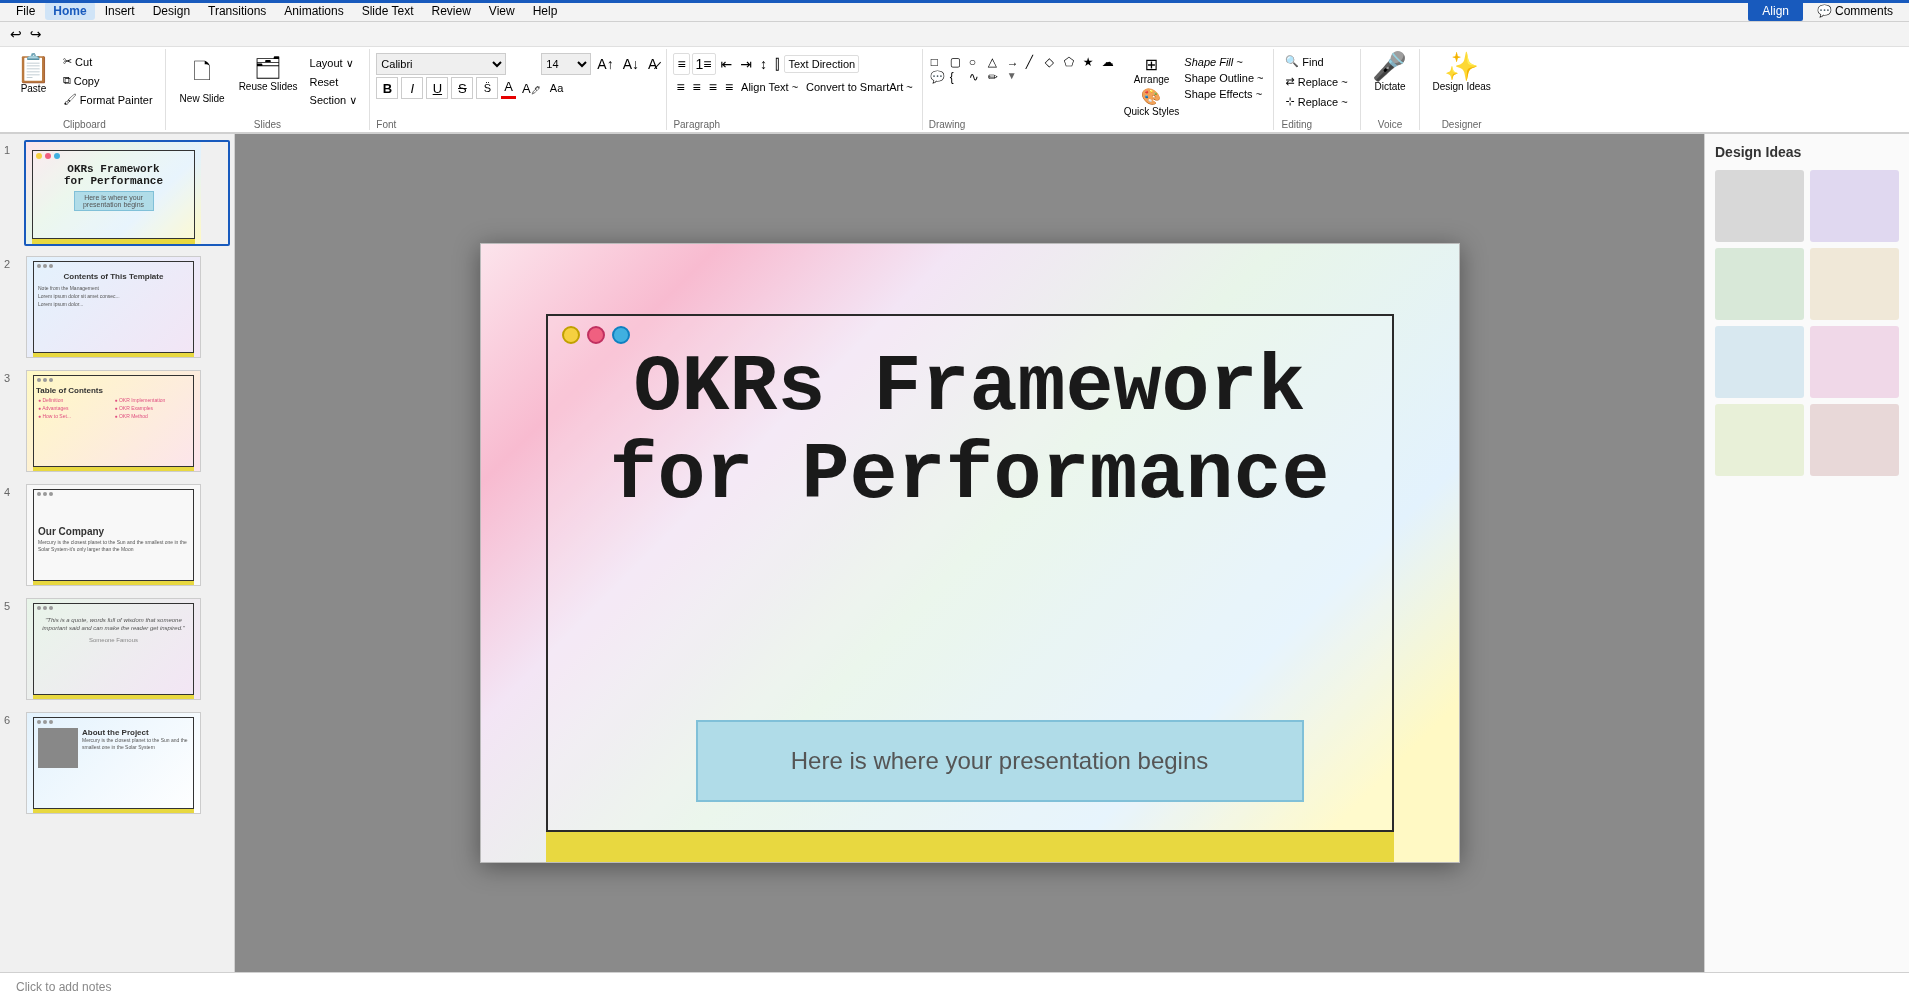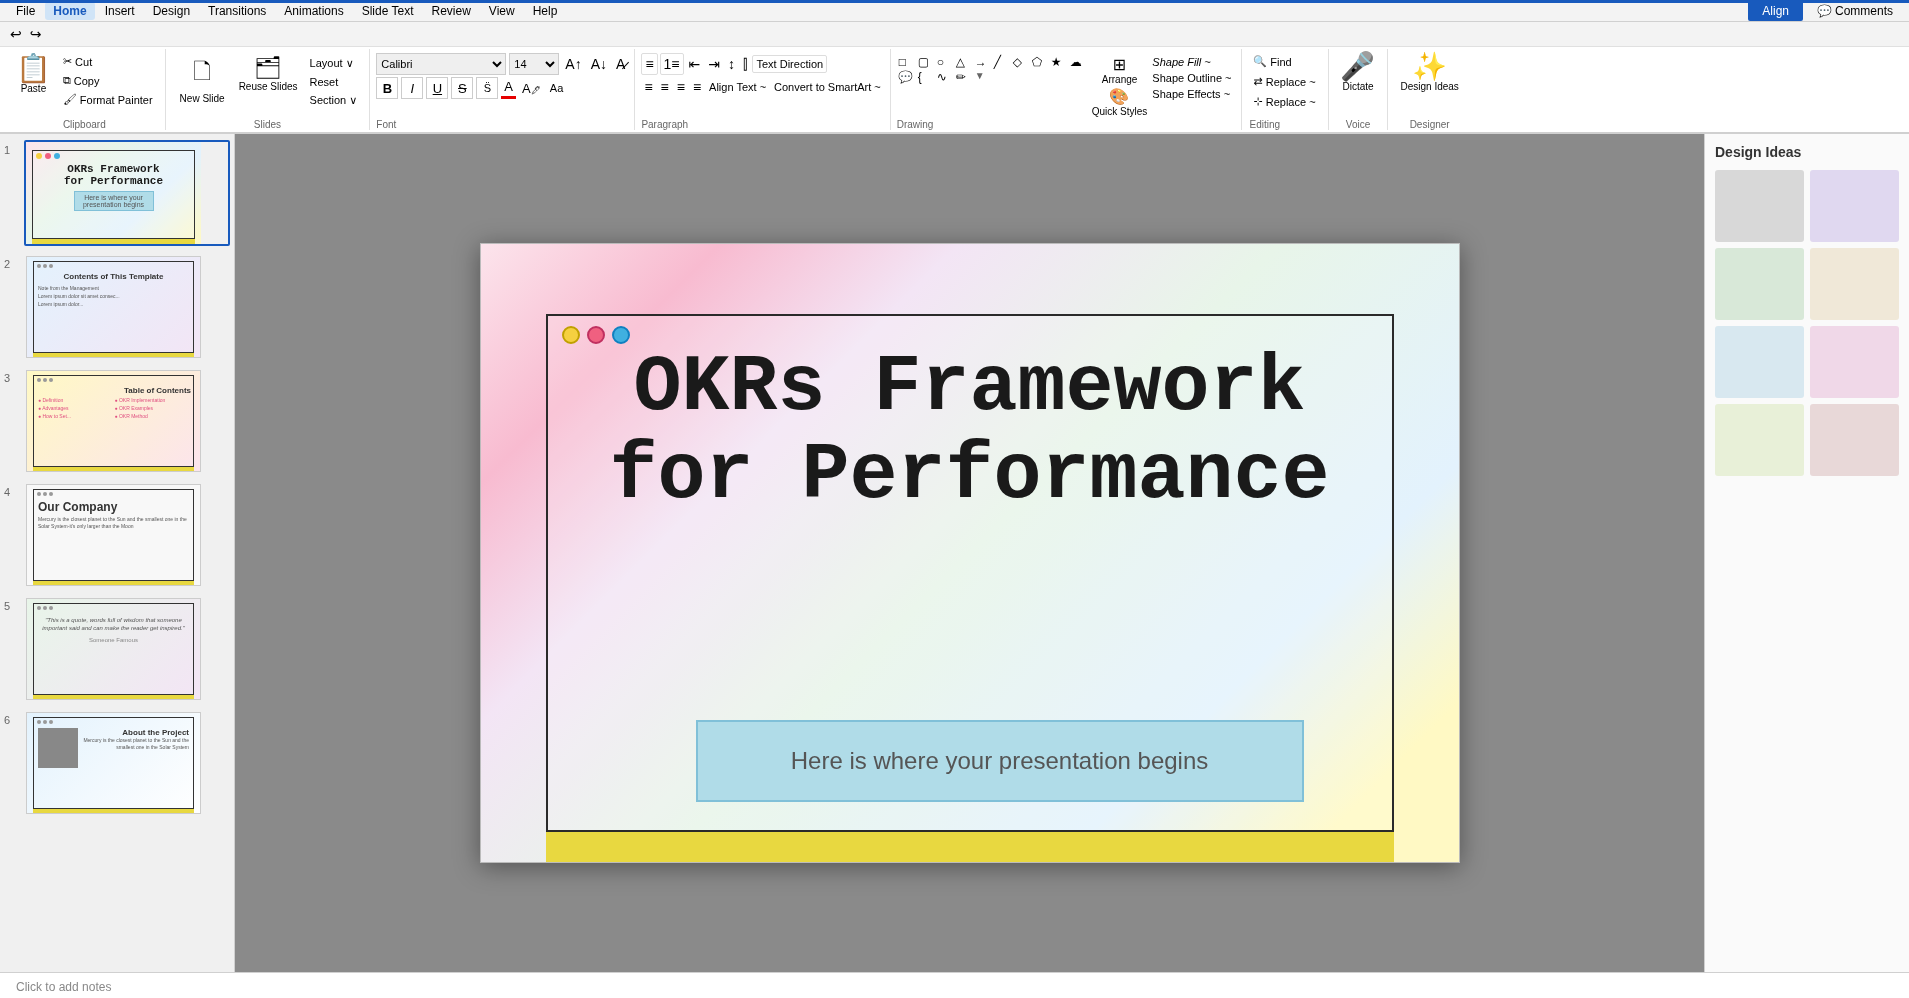--- a/index.html
+++ b/index.html
@@ -89,21 +89,21 @@
         </div>
       </div>
       <span style="font-size:10px;color:#666;margin-top:2px;">Slides</span>
     </div>
 
     <div style="display:flex;flex-direction:column;border-right:1px solid #e0e0e0;padding:0 6px;">
       <div style="display:flex;gap:3px;padding-top:4px;align-items:center;">
         <select style="width:130px;height:22px;font-size:11px;border:1px solid #ccc;">
           <option>Calibri</option>
         </select>
-        <select style="width:50px;height:22px;font-size:11px;border:1px solid #ccc;">
+        <select style="width:50px;height:22px;font-size:11px;border:1px solid #ccc;margin-left:32px;">
           <option>14</option>
         </select>
         <span style="cursor:pointer;font-size:14px;padding:2px 3px;">A↑</span>
         <span style="cursor:pointer;font-size:14px;padding:2px 3px;">A↓</span>
         <span style="cursor:pointer;font-size:14px;padding:2px 3px;">A̷</span>
       </div>
       <div style="display:flex;gap:3px;padding-top:2px;align-items:center;">
         <button style="font-weight:bold;width:22px;height:22px;border:1px solid #ccc;cursor:pointer;font-size:13px;background:#fff;">B</button>
         <button style="font-style:italic;width:22px;height:22px;border:1px solid #ccc;cursor:pointer;font-size:13px;background:#fff;">I</button>
         <button style="text-decoration:underline;width:22px;height:22px;border:1px solid #ccc;cursor:pointer;font-size:13px;background:#fff;">U</button>
@@ -261,21 +261,21 @@
     <div style="display:flex;align-items:flex-start;margin-bottom:8px;gap:4px;">
       <span style="font-size:11px;color:#666;width:16px;flex-shrink:0;margin-top:4px;">3</span>
       <div style="border:2px solid transparent;border-radius:2px;flex:1;">
         <div style="width:175px;height:102px;overflow:hidden;position:relative;background:linear-gradient(135deg,#fff9c4,#fce4ec);border:1px solid #ccc;">
           <div style="position:absolute;top:4px;left:6px;right:6px;bottom:4px;border:1.5px solid #333;">
             <div style="display:flex;gap:2px;padding:2px 3px;">
               <div style="width:4px;height:4px;border-radius:50%;background:#999;"></div>
               <div style="width:4px;height:4px;border-radius:50%;background:#999;"></div>
               <div style="width:4px;height:4px;border-radius:50%;background:#999;"></div>
             </div>
-            <div style="text-align:right;font-size:8px;font-weight:bold;color:#333;padding:2px;">Table of Contents</div>
+            <div style="text-align:left;font-size:8px;font-weight:bold;color:#333;padding:2px;">Table of Contents</div>
             <div style="display:grid;grid-template-columns:1fr 1fr;gap:2px;padding:0 4px;">
               <div style="font-size:5px;color:#e05080;">● Definition</div>
               <div style="font-size:5px;color:#e05080;">● OKR Implementation</div>
               <div style="font-size:5px;color:#e05080;">● Advantages</div>
               <div style="font-size:5px;color:#e05080;">● OKR Examples</div>
               <div style="font-size:5px;color:#e05080;">● How to Set...</div>
               <div style="font-size:5px;color:#e05080;">● OKR Method</div>
             </div>
           </div>
           <div style="position:absolute;bottom:0;left:6px;right:6px;height:5px;background:#e8d840;border-top:1px solid #333;"></div>
@@ -286,21 +286,21 @@
     <div style="display:flex;align-items:flex-start;margin-bottom:8px;gap:4px;">
       <span style="font-size:11px;color:#666;width:16px;flex-shrink:0;margin-top:4px;">4</span>
       <div style="border:2px solid transparent;border-radius:2px;flex:1;">
         <div style="width:175px;height:102px;overflow:hidden;position:relative;background:#f8f8f8;border:1px solid #ccc;">
           <div style="position:absolute;top:4px;left:6px;right:6px;bottom:4px;border:1.5px solid #333;">
             <div style="display:flex;gap:2px;padding:2px 3px;">
               <div style="width:4px;height:4px;border-radius:50%;background:#999;"></div>
               <div style="width:4px;height:4px;border-radius:50%;background:#999;"></div>
               <div style="width:4px;height:4px;border-radius:50%;background:#999;"></div>
             </div>
-            <div style="font-size:12px;font-weight:bold;color:#333;padding:2px 4px;">Our Company</div>
+            <div style="font-size:10px;font-weight:bold;color:#333;padding:2px 4px;margin-top:26px;">Our Company</div>
             <div style="font-size:5px;color:#555;padding:0 4px;line-height:1.4;">Mercury is the closest planet to the Sun and the smallest one in the Solar System-it's only larger than the Moon</div>
           </div>
           <div style="position:absolute;bottom:0;left:6px;right:6px;height:5px;background:#e8d840;border-top:1px solid #333;"></div>
         </div>
       </div>
     </div>
 
     <div style="display:flex;align-items:flex-start;margin-bottom:8px;gap:4px;">
       <span style="font-size:11px;color:#666;width:16px;flex-shrink:0;margin-top:4px;">5</span>
       <div style="border:2px solid transparent;border-radius:2px;flex:1;">
@@ -315,21 +315,21 @@
             <div style="text-align:center;font-size:6px;color:#888;">Someone Famous</div>
           </div>
           <div style="position:absolute;bottom:0;left:6px;right:6px;height:5px;background:#e8d840;border-top:1px solid #333;"></div>
         </div>
       </div>
     </div>
 
     <div style="display:flex;align-items:flex-start;margin-bottom:8px;gap:4px;">
       <span style="font-size:11px;color:#666;width:16px;flex-shrink:0;margin-top:4px;">6</span>
       <div style="border:2px solid transparent;border-radius:2px;flex:1;">
-        <div style="width:175px;height:102px;overflow:hidden;position:relative;background:linear-gradient(135deg,#e3f2fd,#fff);border:1px solid #ccc;text-align:right;">
+        <div style="width:175px;height:102px;overflow:hidden;position:relative;background:linear-gradient(135deg,#e3f2fd,#fff);border:1px solid #ccc;">
           <div style="position:absolute;top:4px;left:6px;right:6px;bottom:4px;border:1.5px solid #333;">
             <div style="display:flex;gap:2px;padding:2px 3px;">
               <div style="width:4px;height:4px;border-radius:50%;background:#999;"></div>
               <div style="width:4px;height:4px;border-radius:50%;background:#999;"></div>
               <div style="width:4px;height:4px;border-radius:50%;background:#999;"></div>
             </div>
             <div style="display:flex;gap:4px;padding:2px 4px;">
               <div style="width:40px;height:40px;background:#888;flex-shrink:0;"></div>
               <div>
                 <div style="font-size:8px;font-weight:bold;color:#333;">About the Project</div>

